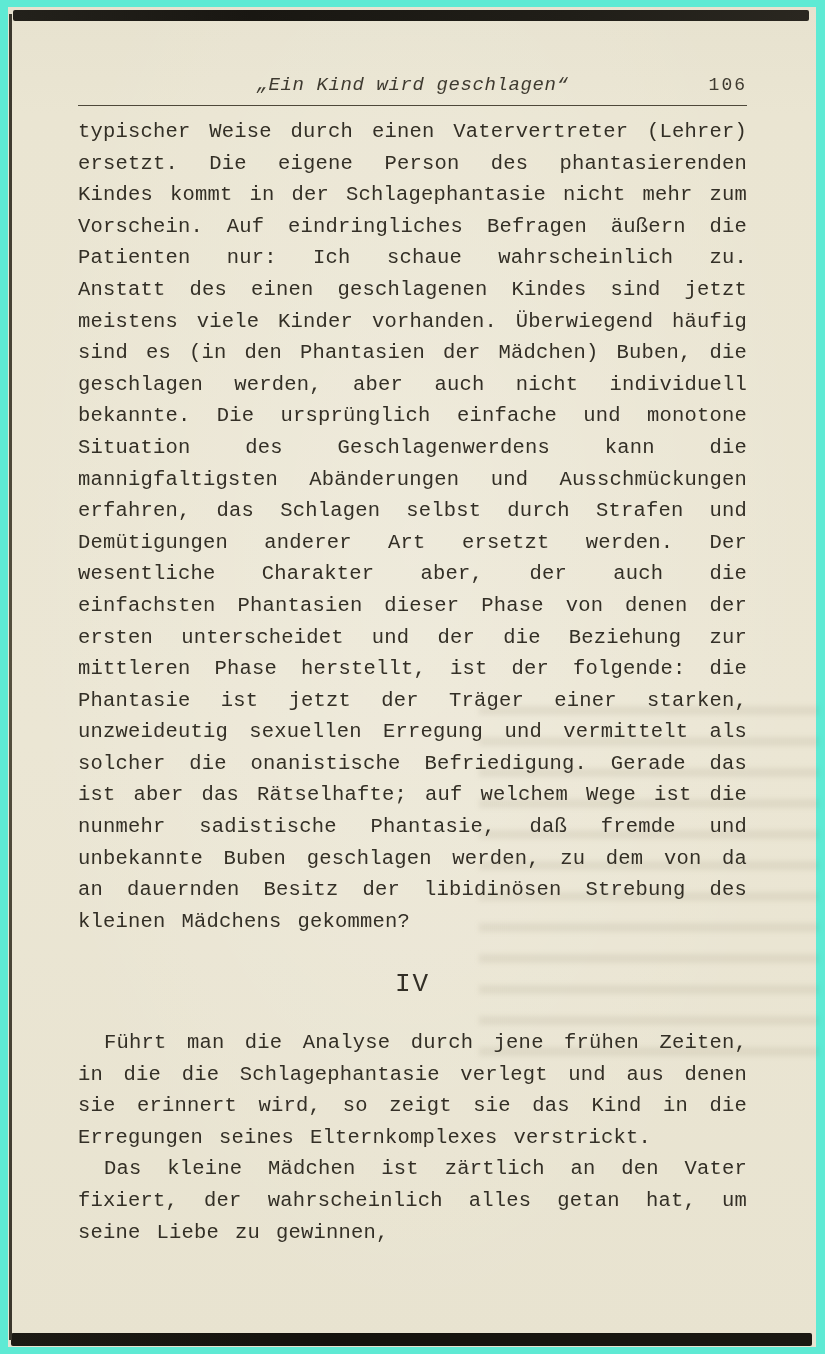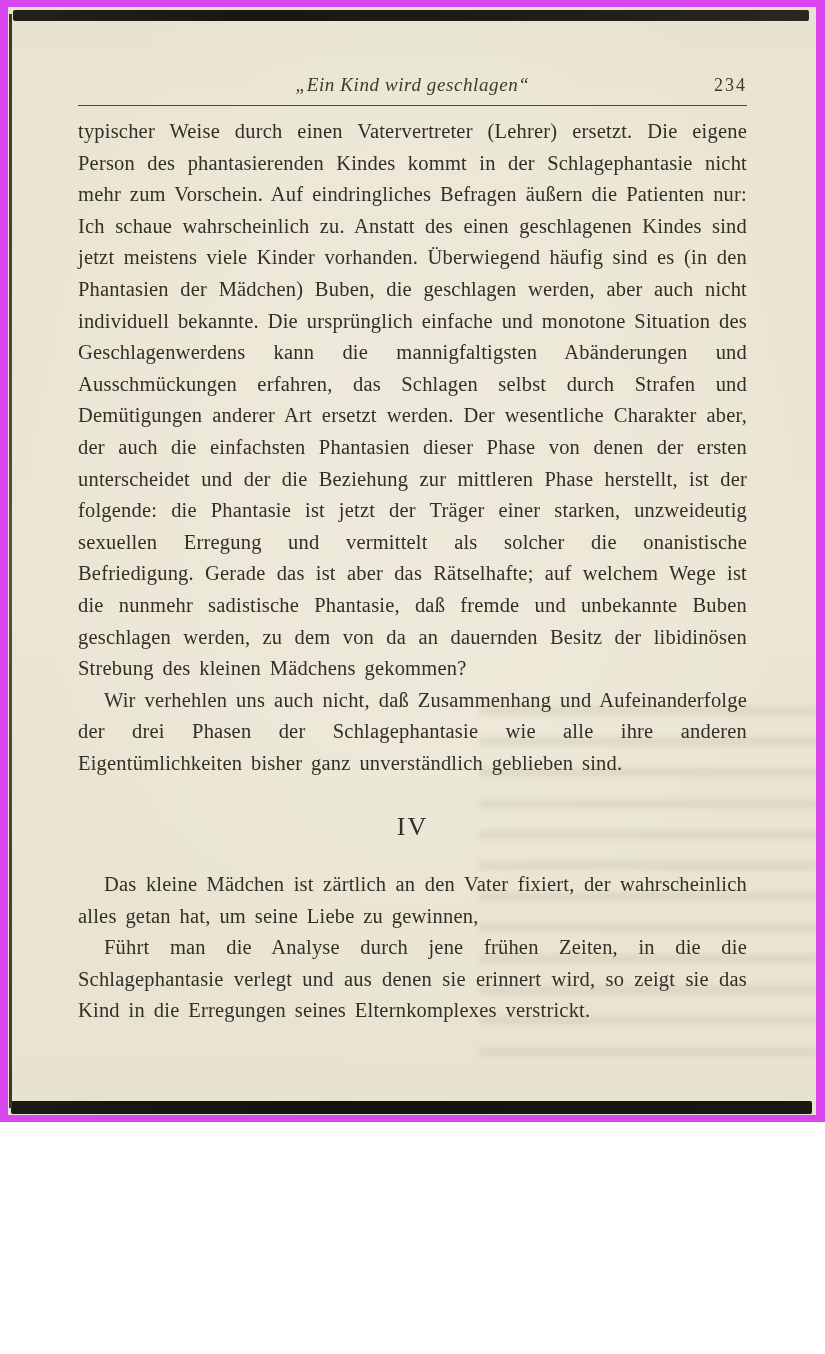--- a/index.html
+++ b/index.html
@@ -3,25 +3,25 @@
 <meta charset="utf-8">
 <style>
   html, body {
     margin: 0;
     padding: 0;
     background: #ffffff;
   }
   .page {
     position: relative;
     width: 825px;
-    height: 1122px;
+    height: 1354px;
     margin: 0 auto;
-    background: #d946ef;
+    background: #5eead4;
     overflow: hidden;
-    font-family: Liberation Serif, serif;
+    font-family: Liberation Mono, monospace;
   }
   .paper {
     position: absolute;
     top: 7px; left: 8px; right: 9px; bottom: 7px;
     background:
       radial-gradient(ellipse at 50% 40%, rgba(255,255,255,0.18), rgba(0,0,0,0) 70%),
       linear-gradient(180deg, #e7e2cf 0%, #eae5d2 8%, #ebe6d4 55%, #e8e3d0 100%);
   }
   .scan-edge-top {
     position: absolute;
@@ -121,26 +121,25 @@
 <div class="page">
   <div class="paper"></div>
   <div class="scan-edge-top"></div>
   <div class="scan-edge-bottom"></div>
   <div class="scan-edge-left"></div>
   <div class="ghost"></div>
 
   <div class="content">
     <header class="running-head">
       <span class="head-title">„Ein Kind wird geschlagen“</span>
-      <span class="page-number">234</span>
+      <span class="page-number">106</span>
     </header>
 
     <div class="head-rule"></div>
 
     <main class="body-text">
       <p class="para no-indent">typischer Weise durch einen Vatervertreter (Lehrer) ersetzt. Die eigene Person des phantasierenden Kindes kommt in der Schlagephantasie nicht mehr zum Vorschein. Auf eindringliches Befragen äußern die Patienten nur: Ich schaue wahrscheinlich zu. Anstatt des einen geschlagenen Kindes sind jetzt meistens viele Kinder vorhanden. Überwiegend häufig sind es (in den Phantasien der Mädchen) Buben, die geschlagen werden, aber auch nicht individuell bekannte. Die ursprünglich einfache und monotone Situation des Geschlagenwerdens kann die mannigfaltigsten Abänderungen und Ausschmückungen erfahren, das Schlagen selbst durch Strafen und Demütigungen anderer Art ersetzt werden. Der wesentliche Charakter aber, der auch die einfachsten Phantasien dieser Phase von denen der ersten unterscheidet und der die Beziehung zur mittleren Phase herstellt, ist der folgende: die Phantasie ist jetzt der Träger einer starken, unzweideutig sexuellen Erregung und vermittelt als solcher die onanistische Befriedigung. Gerade das ist aber das Rätselhafte; auf welchem Wege ist die nunmehr sadistische Phantasie, daß fremde und unbekannte Buben geschlagen werden, zu dem von da an dauernden Besitz der libidinösen Strebung des kleinen Mädchens gekommen?</p>
-      <p class="para indent">Wir verhehlen uns auch nicht, daß Zusammenhang und Aufeinanderfolge der drei Phasen der Schlagephantasie wie alle ihre anderen Eigentümlichkeiten bisher ganz unverständlich geblieben sind.</p>
       <h2 class="section-heading">IV</h2>
+      <p class="para indent">Führt man die Analyse durch jene frühen Zeiten, in die die Schlagephantasie verlegt und aus denen sie erinnert wird, so zeigt sie das Kind in die Erregungen seines Elternkomplexes verstrickt.</p>
       <p class="para indent">Das kleine Mädchen ist zärtlich an den Vater fixiert, der wahrscheinlich alles getan hat, um seine Liebe zu gewinnen,</p>
-      <p class="para indent">Führt man die Analyse durch jene frühen Zeiten, in die die Schlagephantasie verlegt und aus denen sie erinnert wird, so zeigt sie das Kind in die Erregungen seines Elternkomplexes verstrickt.</p>
     </main>
   </div>
 </div>
 
 </body></html>

